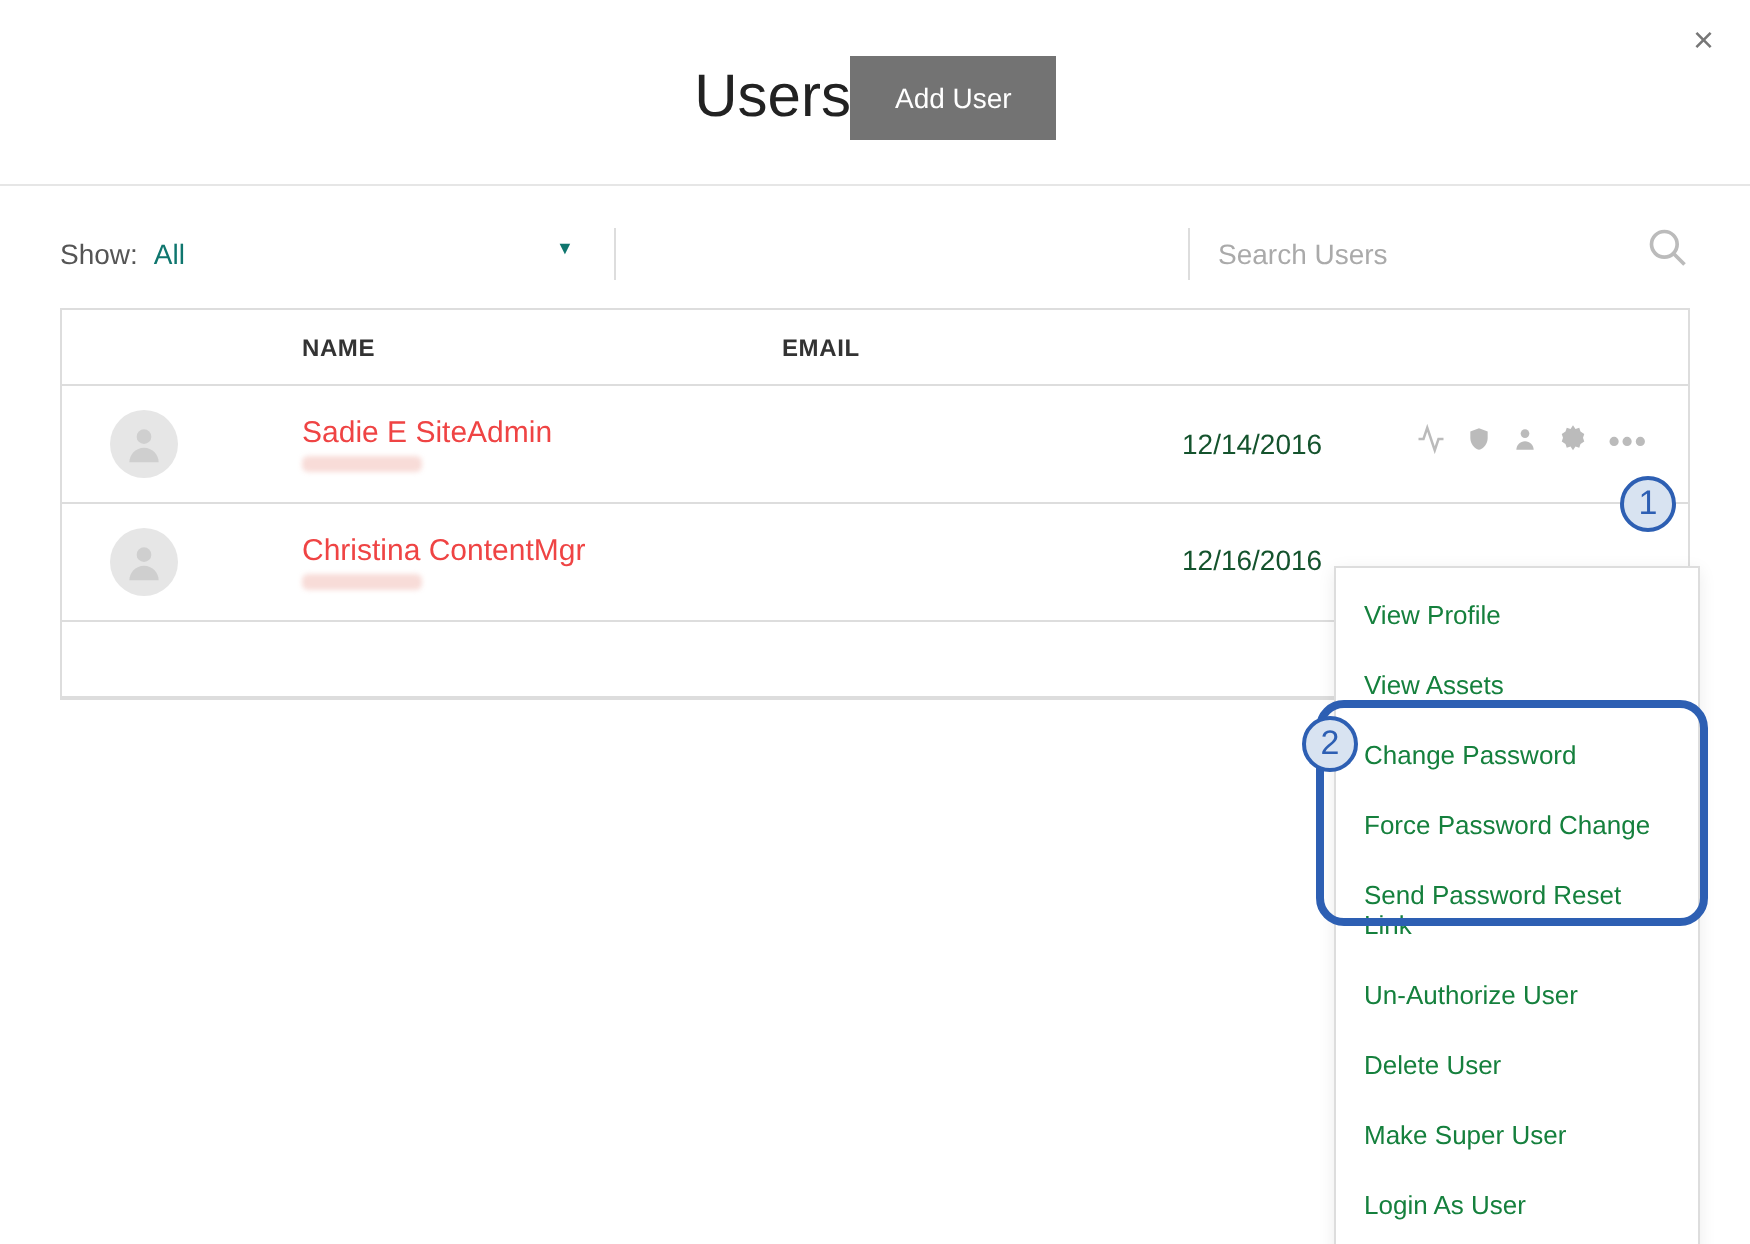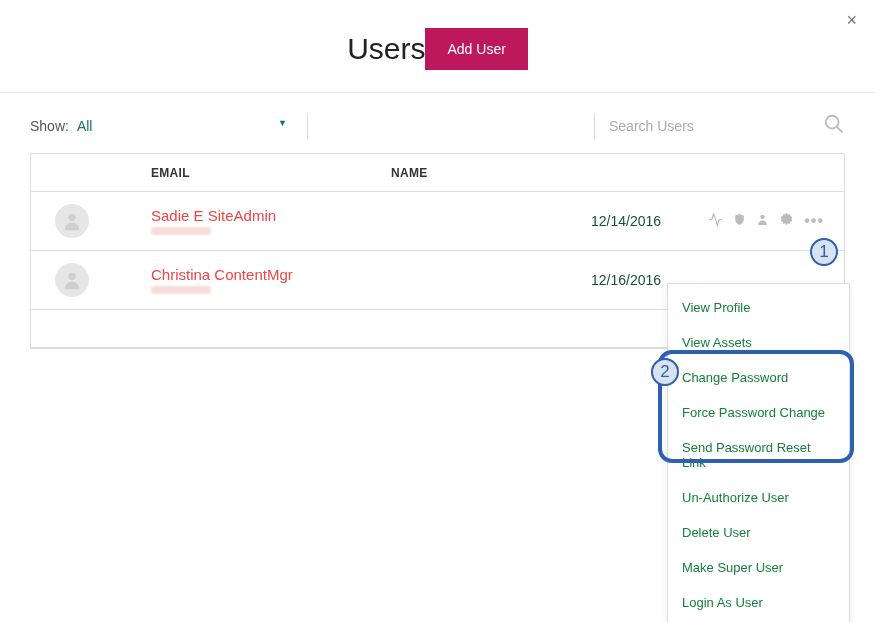--- a/index.html
+++ b/index.html
@@ -1,19 +1,19 @@
 <!DOCTYPE html>
 <html><head>
   <meta charset="utf-8">
   <style>
     *{box-sizing:border-box;margin:0;padding:0;font-family:Helvetica,Arial,sans-serif}
     body{width:875px;height:622px;background:#fff;color:#333;position:relative;overflow:hidden}
     .header{padding:28px 30px 22px;display:flex;align-items:center;justify-content:center;border-bottom:1px solid #e6e6e6}
     .title{font-size:30px;font-weight:400;color:#222}
-    .add-btn{background:#be185d;color:#fff;border:none;padding:13px 22px;font-size:14px;cursor:pointer}
+    .add-btn{background:#737373;color:#fff;border:none;padding:13px 22px;font-size:14px;cursor:pointer}
     .close-x{position:absolute;top:10px;right:18px;font-size:18px;color:#777;cursor:pointer;font-weight:300}
     .toolbar{padding:20px 30px 14px;display:flex;align-items:center;justify-content:space-between}
     .show-group{display:flex;align-items:center;gap:8px;font-size:14px;color:#555}
     .show-lbl{color:#555}
     .show-sel{display:inline-flex;align-items:flex-start;justify-content:space-between;width:210px;cursor:pointer;color:#0f766e}
     .divider-v{width:1px;height:26px;background:#ddd;margin-left:12px}
     .search-group{display:flex;align-items:center;gap:14px}
     .search-input{border:none;outline:none;font-size:14px;color:#14532d;width:200px}
     .search-input::placeholder{color:#aaa}
     .search-icon{color:#bbb}
@@ -64,22 +64,22 @@
           <circle cx="10" cy="10" r="7"></circle>
           <line x1="21" y1="21" x2="15" y2="15"></line>
         </svg>
     </span>
   </div>
 </div>
 
 <div class="table-wrap">
   <div class="thead">
     <span></span>
+    <span>NAME</span>
     <span>EMAIL</span>
-    <span>NAME</span>
   </div>
 
   <div class="row">
     <div class="avatar">
       <svg width="22" height="22" viewBox="0 0 24 24">
           <circle cx="12" cy="8" r="4"></circle>
           <path d="M4 22c0-4.4 3.6-8 8-8s8 3.6 8 8"></path>
         </svg>
     </div>
     <div class="name-col">

